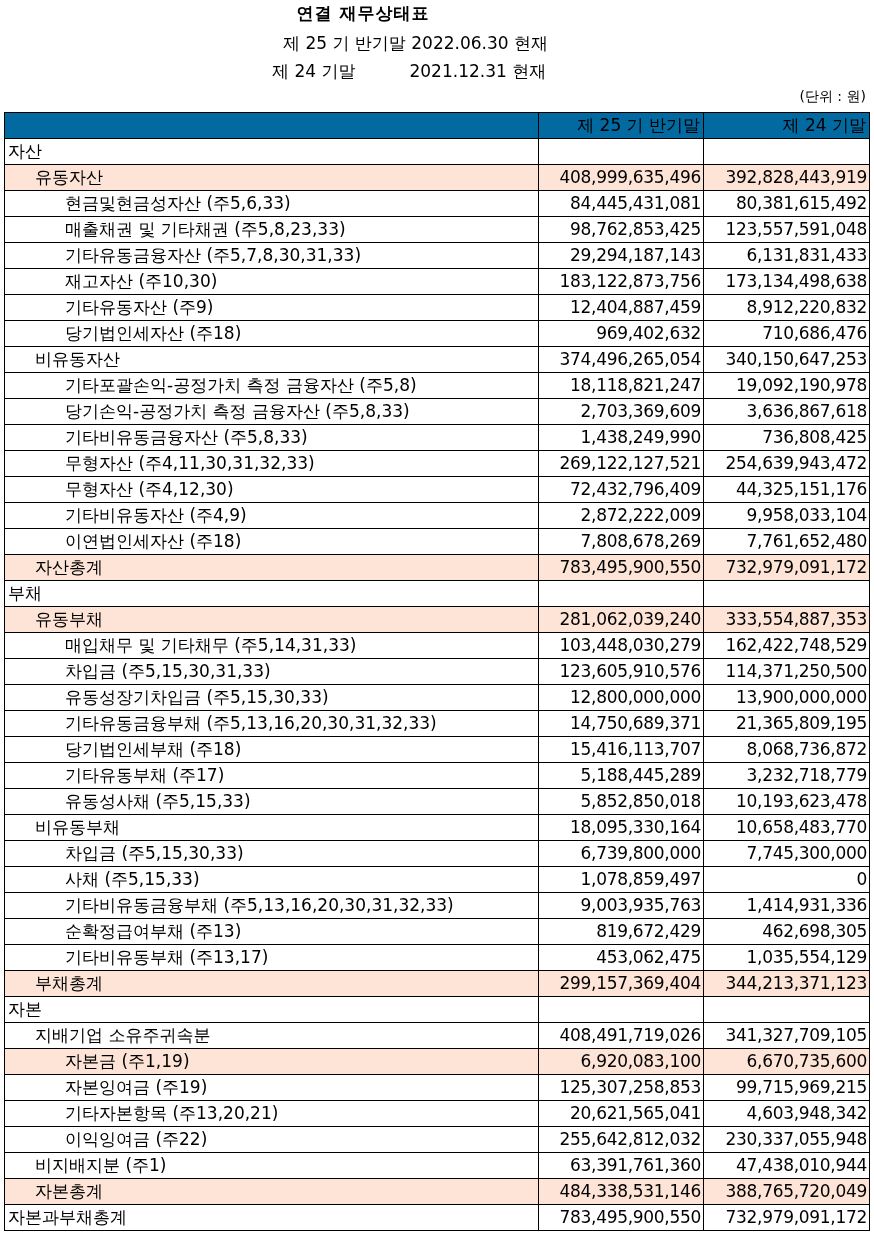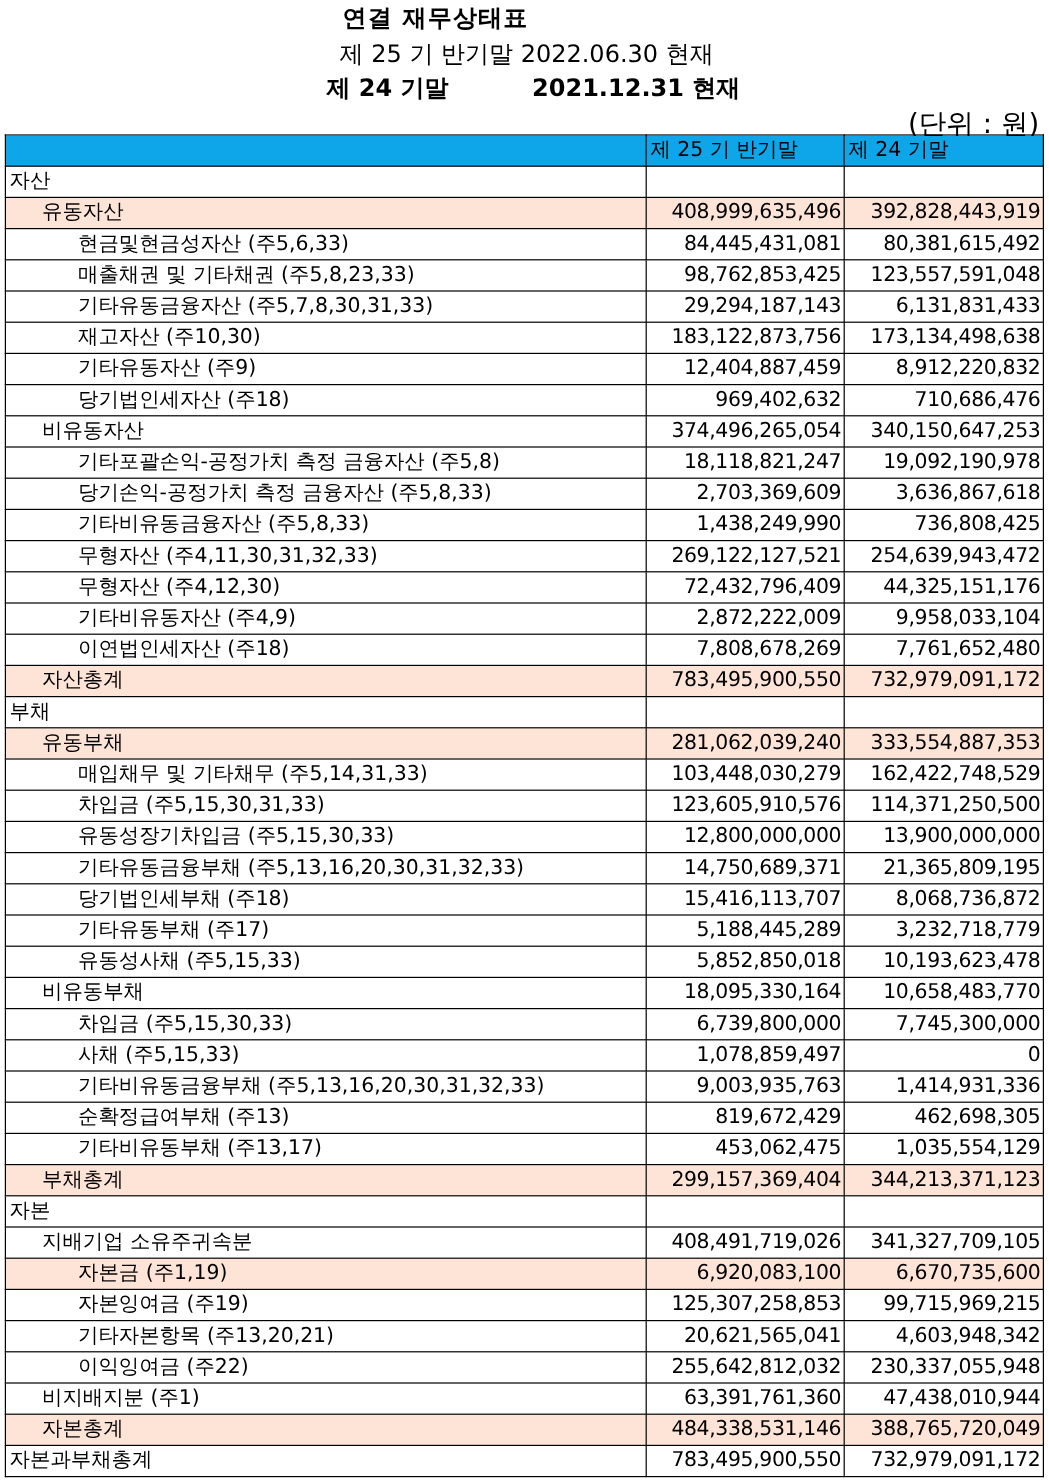--- a/index.html
+++ b/index.html
@@ -2,43 +2,43 @@
 <html><head>
 <meta charset="utf-8">
 <style>
   html, body { margin: 0; padding: 0; background: #ffffff; }
   body {
     width: 874px; height: 1236px; position: relative; overflow: hidden;
     font-family: "DejaVu Sans", "Liberation Sans", sans-serif; color: #000;
   }
   .title {
     position: absolute; left: 0; width: 726px; top: 2px; height: 28px;
-    text-align: center; font-size: 20px; font-weight: bold; letter-spacing: 1px;
+    text-align: center; font-size: 17px; font-weight: bold; letter-spacing: 1px;
   }
   .sub {
-    position: absolute; font-size: 20px; white-space: pre;
+    position: absolute; font-size: 17px; white-space: pre;
   }
   .sub1 { left: 283px; top: 32px; }
-  .sub2 { left: 272px; top: 60px; font-weight: bold; }
+  .sub2 { left: 272px; top: 60px; }
   .unit {
-    position: absolute; right: 8px; top: 88px; font-size: 23px;
+    position: absolute; right: 8px; top: 88px; font-size: 14px;
   }
   table.bs {
     position: absolute; left: 4px; top: 112px;
     border-collapse: collapse; table-layout: fixed; width: 865px;
     font-size: 17px;
   }
   table.bs col.c0 { width: 534px; }
   table.bs col.c1 { width: 165px; }
   table.bs col.c2 { width: 166px; }
   table.bs td, table.bs th {
     border: 1px solid #000; height: 25px; padding: 0 3px;
     white-space: nowrap; overflow: hidden; line-height: 25px; font-weight: normal;
   }
-  table.bs thead th { background: #0ea5e9; text-align: left; }
+  table.bs thead th { background: #0369a1; text-align: right; }
   table.bs td.num { text-align: right; padding-right: 2px; letter-spacing: -0.3px; }
   table.bs tr.hl td { background: #fde4d6; }
   .l0 { padding-left: 3px !important; margin-top: 47px; }
   .l1 { padding-left: 30px !important; }
   .l2 { padding-left: 60px !important; }
 </style>
 </head>
 <body>
 
 <div class="title">연결 재무상태표</div>

